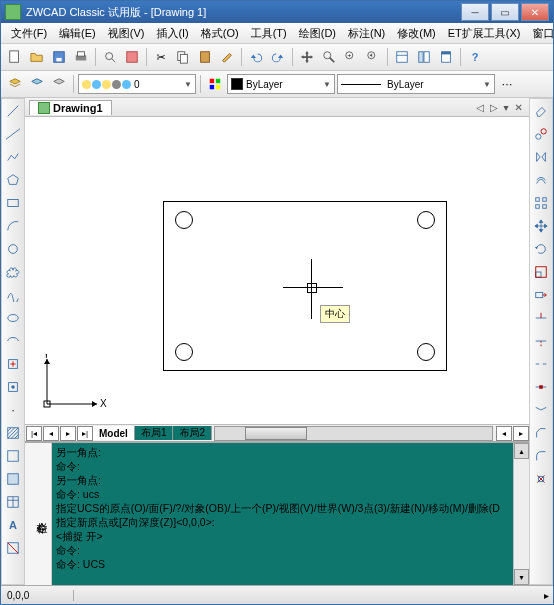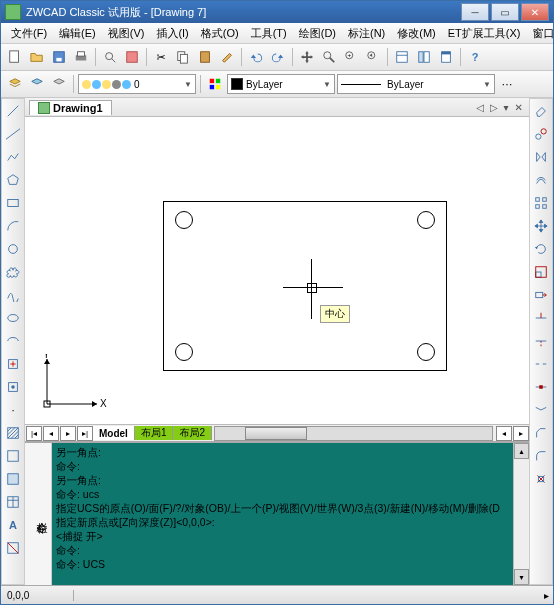--- a/index.html
+++ b/index.html
@@ -31,21 +31,21 @@
 .rect{position:absolute;left:138px;top:84px;width:282px;height:168px;border:1px solid #000}
 .circ{position:absolute;width:16px;height:16px;border:1px solid #000;border-radius:50%}
 .cross{position:absolute;left:266px;top:150px;pointer-events:none}
 .cross .h{position:absolute;width:60px;height:1px;background:#000;top:20px;left:-8px}
 .cross .v{position:absolute;width:1px;height:60px;background:#000;top:-8px;left:20px}
 .cross .box{position:absolute;width:8px;height:8px;border:1px solid #000;top:16px;left:16px}
 .snap-tip{position:absolute;left:295px;top:188px;background:#ffffc8;border:1px solid #999;padding:1px 4px;font-size:10px}
 .ucs{position:absolute;left:12px;bottom:8px}
 .vcr{height:16px;background:#efefef;display:flex;align-items:center;border-top:1px solid #bbb;font-size:10px}
 .vcrbtn{width:14px;height:13px;border:1px solid #888;background:#fff;margin-left:1px;display:flex;align-items:center;justify-content:center;font-size:8px;cursor:pointer}
-.mtab{padding:0 6px;border-right:1px solid #999;height:14px;display:flex;align-items:center;background:#84cc16;cursor:pointer}
+.mtab{padding:0 6px;border-right:1px solid #999;height:14px;display:flex;align-items:center;background:#0f766e;cursor:pointer}
 .mtab.active{background:#fff;font-weight:bold}
 .hscroll{flex:1;height:13px;margin:0 2px;background:#ddd;border:1px solid #999;position:relative}
 .hscroll .thumb{position:absolute;left:30px;top:0;width:60px;height:11px;background:linear-gradient(#f0f0f0,#c8c8c8);border:1px solid #888}
 .cmdwin{height:142px;background:#0f766e;border-top:2px solid #aaa;display:flex;font-size:10.5px;font-family:Liberation Sans, sans-serif}
 .cmdlabel{width:22px;writing-mode:vertical-rl;text-align:center;padding:4px 2px;background:#f5f5f5;border-right:1px solid #ccc;font-size:11px}
 .cmdtext{flex:1;overflow:hidden;padding:2px 4px;line-height:14px;white-space:nowrap}
 .cmdtext div{overflow:hidden;text-overflow:clip}
 .cmdscroll{width:15px;background:#e5e5e5;border-left:1px solid #bbb;display:flex;flex-direction:column}
 .cmdscroll div{height:14px;border:1px solid #999;background:#ddd;font-size:8px;display:flex;align-items:center;justify-content:center}
 .cmdscroll .track{flex:1;background:#eee;border:none}
@@ -55,21 +55,21 @@
 .status .sbtn.active{background:#cfd8e8;border-color:#6a8bb5}
 .layer-dots{display:flex;gap:1px}
 .ldot{width:9px;height:9px;border-radius:50%}
 </style>
 </head>
 <body>
 
 <div class="app">
   <div class="titlebar">
     <div class="icon"></div>
-    <span>ZWCAD Classic 试用版 - [Drawing 7]</span>
+    <span>ZWCAD Classic 试用版 - [Drawing 1]</span>
     <div class="spacer"></div>
     <div class="winbtn">─</div>
     <div class="winbtn">▭</div>
     <div class="winbtn close">✕</div>
   </div>
 
   <div class="menubar">
     <span>文件(F)</span>
     <span>编辑(E)</span>
     <span>视图(V)</span>

